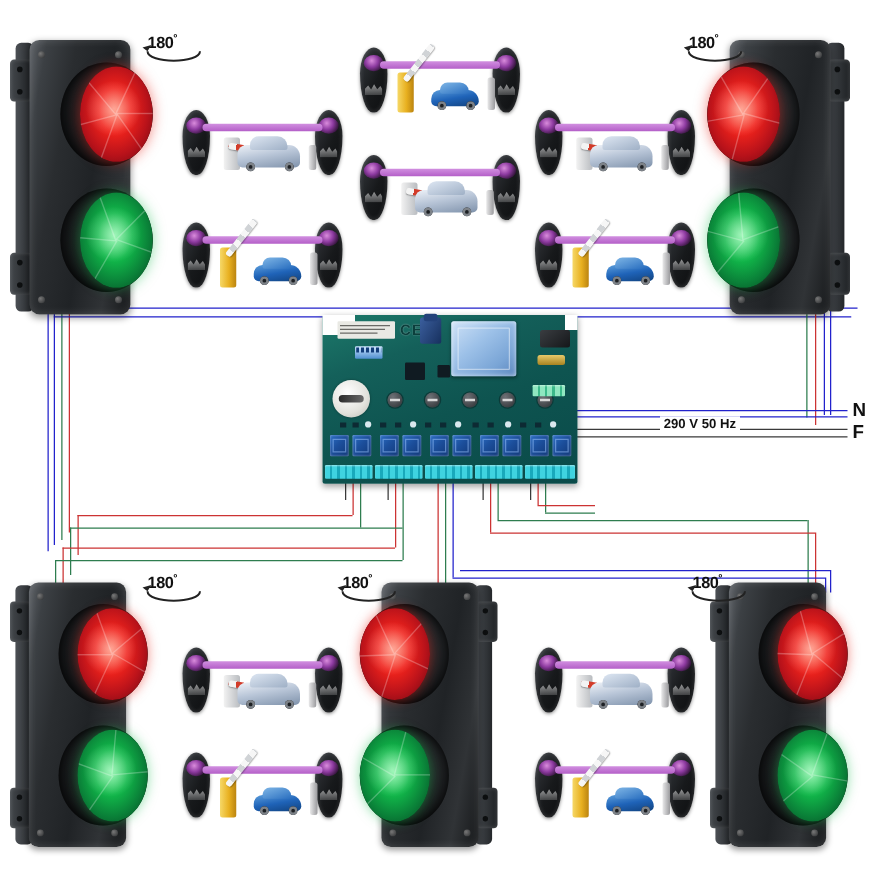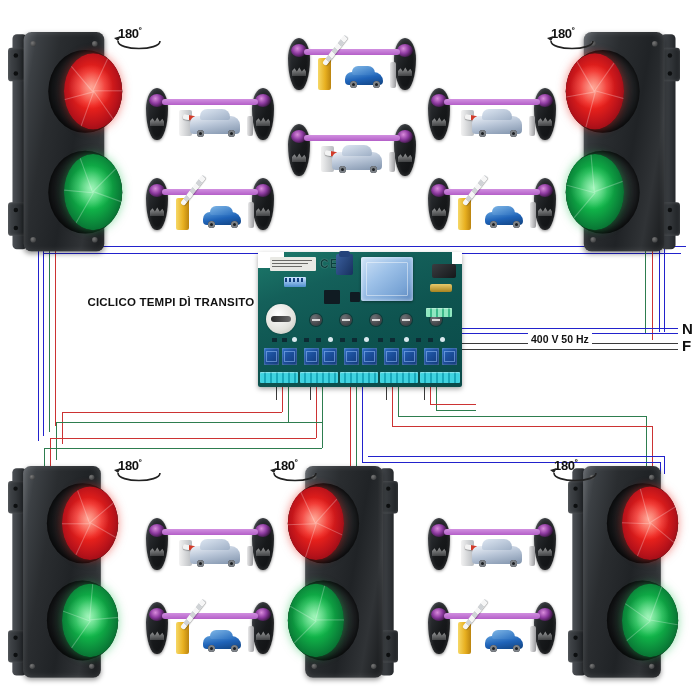--- a/index.html
+++ b/index.html
@@ -637,20 +637,19 @@
 
     <div class="term" style="left:2px;top:120px;width:38px;"></div>
     <div class="term" style="left:42px;top:120px;width:38px;"></div>
     <div class="term" style="left:82px;top:120px;width:38px;"></div>
     <div class="term" style="left:122px;top:120px;width:38px;"></div>
     <div class="term" style="left:162px;top:120px;width:40px;"></div>
     <div class="term" style="left:168px;top:56px;width:26px;height:9px;background:repeating-linear-gradient(90deg,#8fe7c0 0 4px,#3cb98a 4px 6px);"></div>
   </div>
 
   <div id="caption">
-    <div>CICLICO TEMPI DÌ TRANSITO</div>
-  </div>
-
-  <div id="mains-label">400 V 50 Hz</div>
+  </div>
+
+  <div id="mains-label">290 V 50 Hz</div>
   <div class="nf" style="left:682px;top:320px;">N</div>
   <div class="nf" style="left:682px;top:337px;">F</div>
 
 </div>
 
 </body></html>

